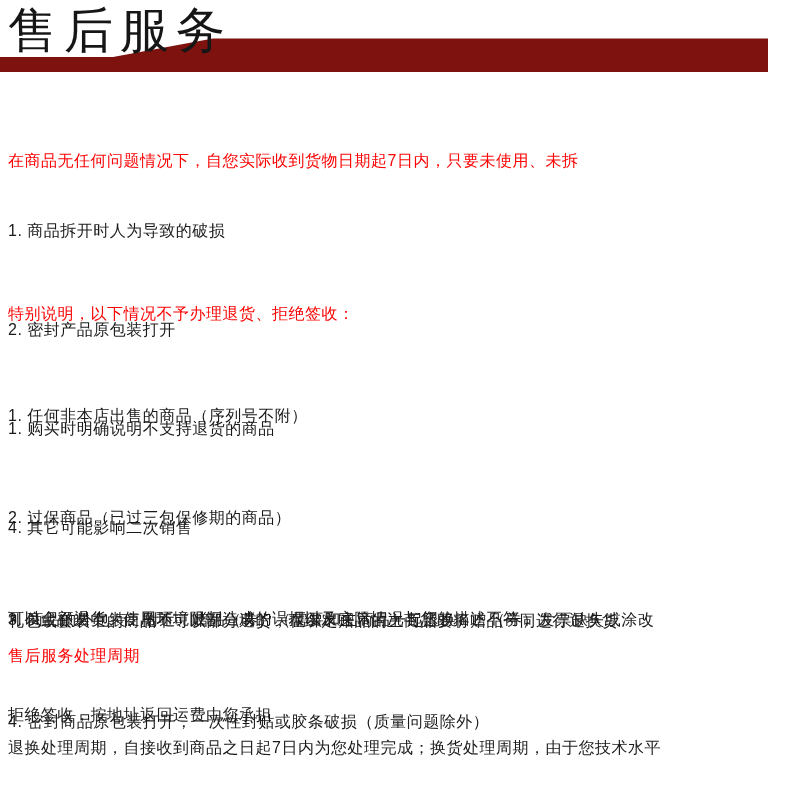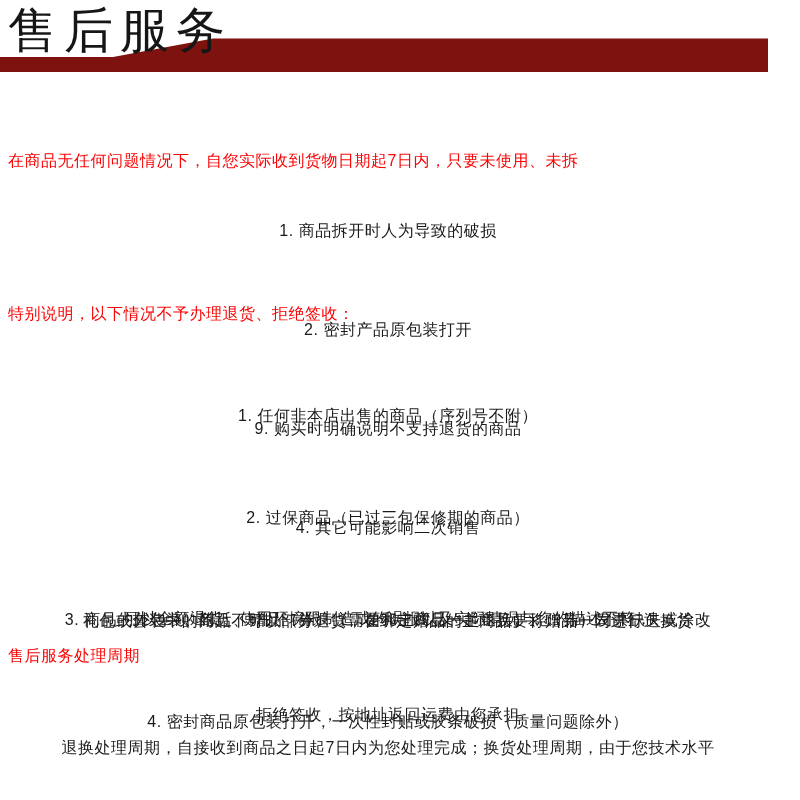--- a/index.html
+++ b/index.html
@@ -32,21 +32,21 @@
   }
   .txt {
     position: absolute;
     left: 8px;
     right: 0;
     font-size: 16px;
     letter-spacing: 0.5px;
     white-space: pre;
   }
   .red   { color: #fb0404; }
-  .black { color: #1a1a1a; text-align: center; }
+  .black { color: #1a1a1a; }
   .lh33 { line-height: 33px; }
   .lh34 { line-height: 34px; }
   .lh32 { line-height: 32px; }
   .lh27 { line-height: 27px; }
   .b-intro    { top: 78px; }
   .b-list1    { top: 148px; }
   .b-head2    { top: 297px; }
   .b-list2    { top: 331px; }
   .b-para3    { top: 539px; }
   .b-bundle   { top: 605px; }
@@ -64,21 +64,21 @@
 
   <div class="page-title">售后服务</div>
 
   <div class="txt red lh33 b-intro">
     <div>在商品无任何问题情况下，自您实际收到货物日期起7日内，只要未使用、未拆</div>
   </div>
 
   <div class="txt black lh33 b-list1">
     <div>1. 商品拆开时人为导致的破损</div>
     <div>2. 密封产品原包装打开</div>
-    <div>9. 购买时明确说明不支持退货的商品</div>
+    <div>1. 购买时明确说明不支持退货的商品</div>
     <div>4. 其它可能影响二次销售</div>
   </div>
 
   <div class="txt red lh33 b-head2">特别说明，以下情况不予办理退货、拒绝签收：</div>
 
   <div class="txt black lh34 b-list2">
     <div>1. 任何非本店出售的商品（序列号不附）</div>
     <div>2. 过保商品（已过三包保修期的商品）</div>
     <div>3. 商品的外包装、附近、赠品（券）（需要和主商品一起退换）、（券）发票缺失或涂改</div>
     <div>4. 密封商品原包装打开，一次性封贴或胶条破损（质量问题除外）</div>

